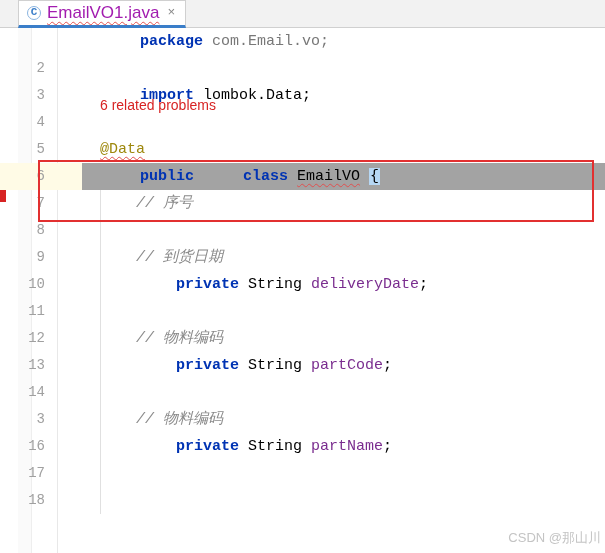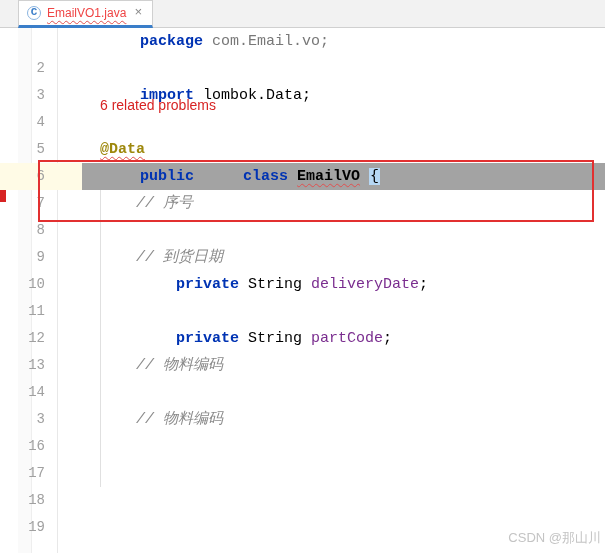--- a/index.html
+++ b/index.html
@@ -35,22 +35,22 @@
       display: flex; align-items: center; justify-content: center;
       color: #3a7ec9;
       font-weight: bold;
       font-size: 11px;
       border: 1px solid #8ab4e0;
       border-radius: 50%;
       line-height: 1;
     }
     .tab-label {
       font-family: 'Segoe UI', Arial, sans-serif;
-      font-size: 12px;
-      color: #ef4444;
+      font-size: 17px;
+      color: #a21caf;
       text-decoration-line: underline;
       text-decoration-style: wavy;
       text-decoration-color: #e05050;
       text-decoration-thickness: 1px;
       text-underline-offset: 3px;
     }
     .tab-close { color: #888; font-size: 13px; cursor: pointer; padding: 0 2px; }
     .editor { display: flex; height: calc(100% - 28px); position: relative; }
     .gutter {
       width: 58px;
@@ -133,21 +133,20 @@
     .cursor-sel {
       background: #b6d7f4;
       padding: 0 1px;
     }
     .wavy {
       text-decoration-line: underline;
       text-decoration-style: wavy;
       text-decoration-color: #e05050;
       text-decoration-thickness: 1px;
       text-underline-offset: 3px;
-      font-weight: bold;
     }
     .watermark {
       position: absolute;
       right: 4px; bottom: 6px;
       color: #c4c4c4;
       font-family: 'Segoe UI', Arial, sans-serif;
       font-size: 13px;
     }
     .vdiv { position:absolute; left:18px; top:0; bottom:0; width:14px; background:#fafafa; border-right:1px solid #eee; }
   </style>
@@ -178,21 +177,20 @@
     <div class="gutter-line">9</div>
     <div class="gutter-line">10</div>
     <div class="gutter-line">11</div>
     <div class="gutter-line">12</div>
     <div class="gutter-line">13</div>
     <div class="gutter-line">14</div>
     <div class="gutter-line">3</div>
     <div class="gutter-line">16</div>
     <div class="gutter-line">17</div>
     <div class="gutter-line">18</div>
-    <div class="gutter-line">19</div>
   </div>
 
   <div class="gutter-icons">
     <div class="gutter-icon-row"></div>
     <div class="gutter-icon-row"></div>
     <div class="gutter-icon-row"></div>
     <div class="gutter-icon-row"></div>
     <div class="gutter-icon-row"></div>
     <div class="gutter-icon-row line-hl">
       <svg width="10" height="10" viewBox="0 0 10 10">
@@ -222,24 +220,25 @@
     <div class="code-line"></div>
     <div class="code-line"><span class="kw">import </span><span class="type">lombok.Data</span><span>;</span></div>
     <div class="code-line"></div>
     <div class="code-line"><span class="anno wavy">@Data</span></div>
     <div class="code-line line-hl"><span class="kw">public </span><span class="kw">class </span><span class="type wavy">EmailVO</span> <span class="cursor-sel">{</span></div>
     <div class="code-line indent1"><span class="indent-guide"></span><span class="comment">// 序号</span></div>
     <div class="code-line indent1"><span class="indent-guide"></span></div>
     <div class="code-line indent1"><span class="indent-guide"></span><span class="comment">// 到货日期</span></div>
     <div class="code-line indent1"><span class="indent-guide"></span><span class="kw">private </span><span class="type">String </span><span class="ident">deliveryDate</span><span>;</span></div>
     <div class="code-line indent1"><span class="indent-guide"></span></div>
+    <div class="code-line indent1"><span class="indent-guide"></span><span class="comment">// 物料编码</span></div>
     <div class="code-line indent1"><span class="indent-guide"></span><span class="kw">private </span><span class="type">String </span><span class="ident">partCode</span><span>;</span></div>
+    <div class="code-line indent1"><span class="indent-guide"></span></div>
     <div class="code-line indent1"><span class="indent-guide"></span><span class="comment">// 物料编码</span></div>
-    <div class="code-line indent1"><span class="indent-guide"></span></div>
-    <div class="code-line indent1"><span class="indent-guide"></span><span class="comment">// 物料编码</span></div>
+    <div class="code-line indent1"><span class="indent-guide"></span><span class="kw">private </span><span class="type">String </span><span class="ident">partName</span><span>;</span></div>
     <div class="code-line indent1"><span class="indent-guide"></span></div>
     <div class="code-line indent1"><span class="indent-guide"></span></div>
   </div>
 </div>
 
 <div class="problems-hint">6 related problems</div>
 <div class="red-box"></div>
 <div class="err-mark"></div>
 <div class="watermark">CSDN @那山川</div>
 

